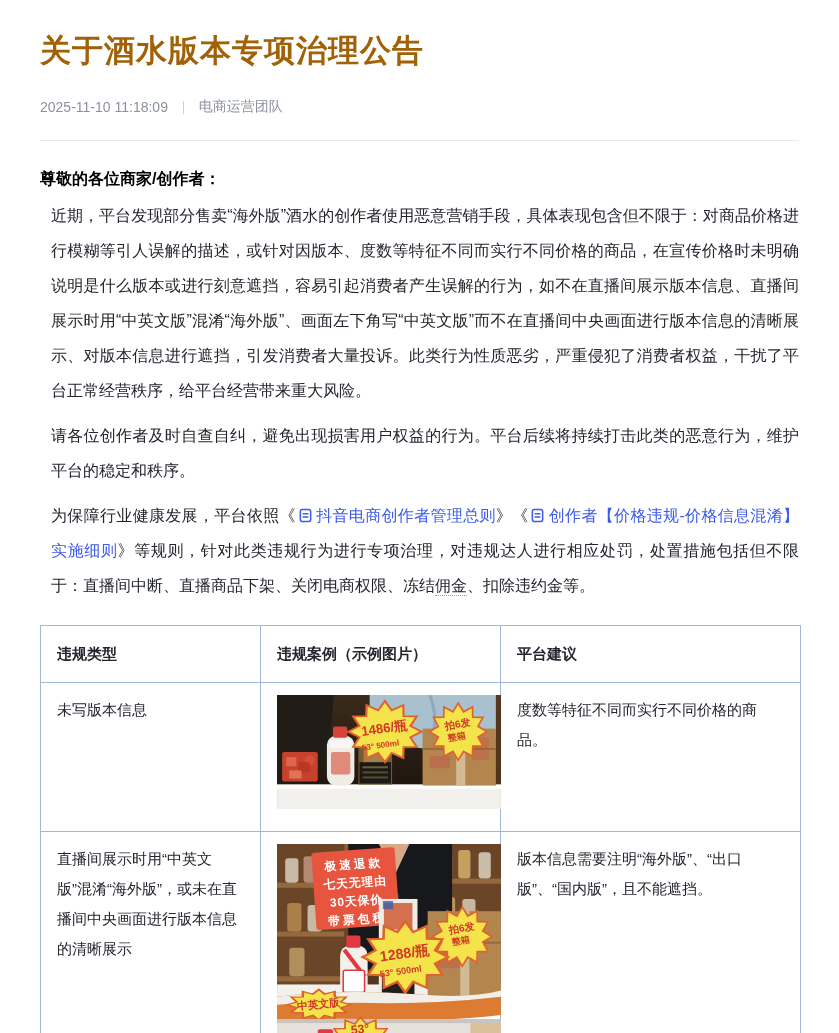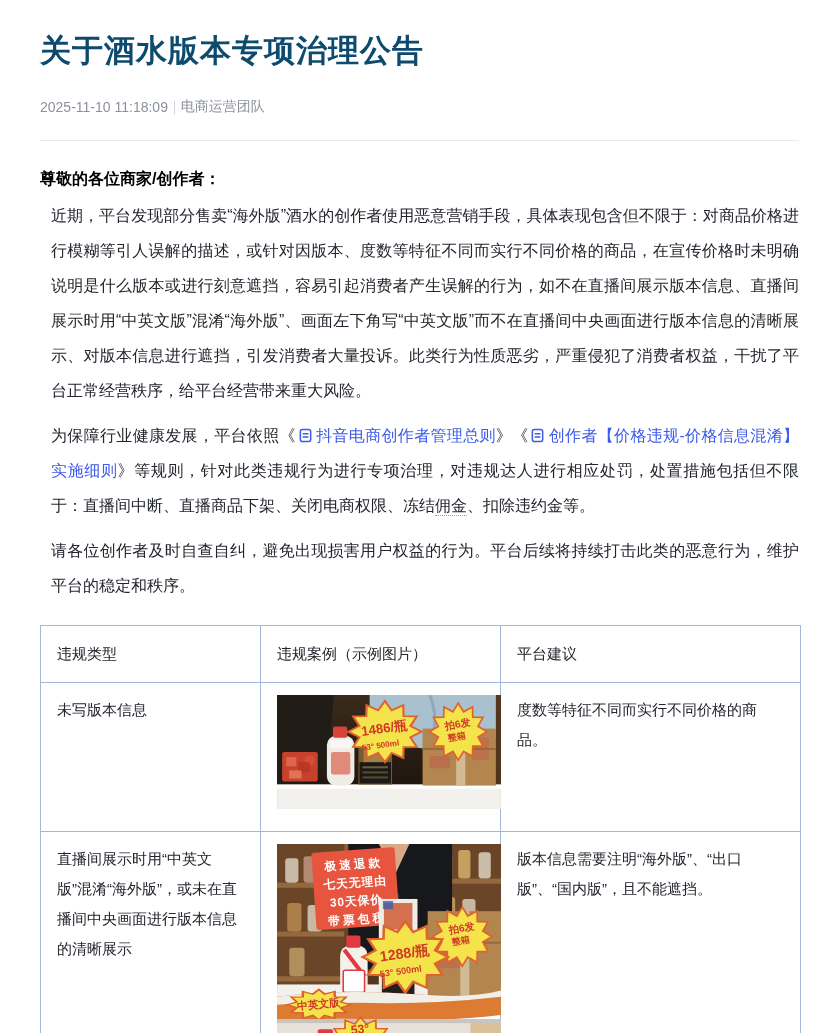--- a/index.html
+++ b/index.html
@@ -3,36 +3,36 @@
 <meta charset="utf-8">
 <style>
   * { box-sizing: border-box; }
   html,body { margin:0; padding:0; background:#ffffff; }
   body {
     width:839px; height:1033px; overflow:hidden;
     font-family:"Liberation Sans","DejaVu Sans",sans-serif;
     color:#23262d;
   }
   .page { padding:30px 40px 18px 40px; }
-  .title { font-size:31px; font-weight:700; color:#0c4a6e; margin:0 0 26px 0; letter-spacing:1px; }
-  .meta { font-size:14px; color:#8b919c; display:flex; align-items:center; }
+  .title { font-size:31px; font-weight:700; color:#a16207; margin:0 0 26px 0; letter-spacing:1px; }
+  .meta { font-size:14px; color:#8b919c; display:flex; align-items:center; gap:9px; }
   .meta .sep { color:#c3c8cf; font-size:13px; }
   .divider { border:none; border-top:1px solid #e7e9ec; margin:24px 0 28px 0; }
   .greeting { font-size:16px; font-weight:700; margin:0 0 8px 0; color:#000000; }
   .body-p { font-size:16px; line-height:35px; margin:0 0 10px 11px; text-align:justify; color:#23262d; }
   .rule-link { color:#3d5ae8; text-decoration:none; white-space:normal; }
   .rule-link svg { vertical-align:-2px; margin:0 3px 0 2px; }
   .dotted { border-bottom:1px dotted #9aa0a8; padding-bottom:1px; }
 
   table.vio { border-collapse:collapse; width:760px; margin-top:22px; table-layout:fixed; }
   table.vio th, table.vio td {
     border:1px solid #a3b8d8; text-align:left; vertical-align:top;
     font-size:15px; color:#23262d; padding:12px 16px; line-height:30px;
   }
-  table.vio th { font-weight:400; padding:13px 16px; }
+  table.vio th { font-weight:700; padding:13px 16px; }
   td.img-cell { padding:8px 8px; }
   svg text { font-family:"Liberation Sans","DejaVu Sans",sans-serif; }
 </style>
 </head>
 <body>
 
 <svg width="0" height="0" style="position:absolute" aria-hidden="true">
   <defs>
     <polygon id="starburst" points="100,50 84.8,59.3 93.3,75 75.5,75.5 75,93.3 59.3,84.8 50,100 40.7,84.8 25,93.3 24.5,75.5 6.7,75 15.2,59.3 0,50 15.2,40.7 6.7,25 24.5,24.5 25,6.7 40.7,15.2 50,0 59.3,15.2 75,6.7 75.5,24.5 93.3,25 84.8,40.7"></polygon>
     <linearGradient id="bg1" x1="0" y1="0" x2="0" y2="1">
@@ -54,30 +54,30 @@
     <span class="sep">｜</span>
     <span>电商运营团队</span>
   </div>
 
   <hr class="divider">
 
   <p class="greeting">尊敬的各位商家/创作者：</p>
 
   <div id="paragraphs">
       <p class="body-p"><span>近期，平台发现部分售卖“海外版”酒水的创作者使用恶意营销手段，具体表现包含但不限于：对商品价格进行模糊等引人误解的描述，或针对因版本、度数等特征不同而实行不同价格的商品，在宣传价格时未明确说明是什么版本或进行刻意遮挡，容易引起消费者产生误解的行为，如不在直播间展示版本信息、直播间展示时用“中英文版”混淆“海外版”、画面左下角写“中英文版”而不在直播间中央画面进行版本信息的清晰展示、对版本信息进行遮挡，引发消费者大量投诉。此类行为性质恶劣，严重侵犯了消费者权益，干扰了平台正常经营秩序，给平台经营带来重大风险。</span></p>
+      <p class="body-p"><span>请各位创作者及时自查自纠，避免出现损害用户权益的行为。平台后续将持续打击此类的恶意行为，维护平台的稳定和秩序。</span></p>
       <p class="body-p"><span>为保障行业健康发展，平台依照《</span><a href="#" class="rule-link"><svg width="15" height="15" viewBox="0 0 16 16">
             <rect x="2.5" y="1.5" width="11" height="13" rx="2.2" fill="none" stroke="currentColor" stroke-width="1.6"></rect>
             <line x1="5.5" y1="6" x2="10.5" y2="6" stroke="currentColor" stroke-width="1.6" stroke-linecap="round"></line>
             <line x1="5.5" y1="9.5" x2="10.5" y2="9.5" stroke="currentColor" stroke-width="1.6" stroke-linecap="round"></line>
           </svg>抖音电商创作者管理总则</a><span>》《</span><a href="#" class="rule-link"><svg width="15" height="15" viewBox="0 0 16 16">
             <rect x="2.5" y="1.5" width="11" height="13" rx="2.2" fill="none" stroke="currentColor" stroke-width="1.6"></rect>
             <line x1="5.5" y1="6" x2="10.5" y2="6" stroke="currentColor" stroke-width="1.6" stroke-linecap="round"></line>
             <line x1="5.5" y1="9.5" x2="10.5" y2="9.5" stroke="currentColor" stroke-width="1.6" stroke-linecap="round"></line>
           </svg>创作者【价格违规-价格信息混淆】实施细则</a><span>》等规则，针对此类违规行为进行专项治理，对违规达人进行相应处罚，处置措施包括但不限于：直播间中断、直播商品下架、关闭电商权限、冻结</span><span class="dotted">佣金</span><span>、扣除违约金等。</span></p>
-      <p class="body-p"><span>请各位创作者及时自查自纠，避免出现损害用户权益的行为。平台后续将持续打击此类的恶意行为，维护平台的稳定和秩序。</span></p>
     </div>
 
   <table class="vio">
     <colgroup>
         <col style="width:220px">
         <col style="width:240px">
         <col style="width:300px">
       </colgroup>
     <thead>
       <tr>

